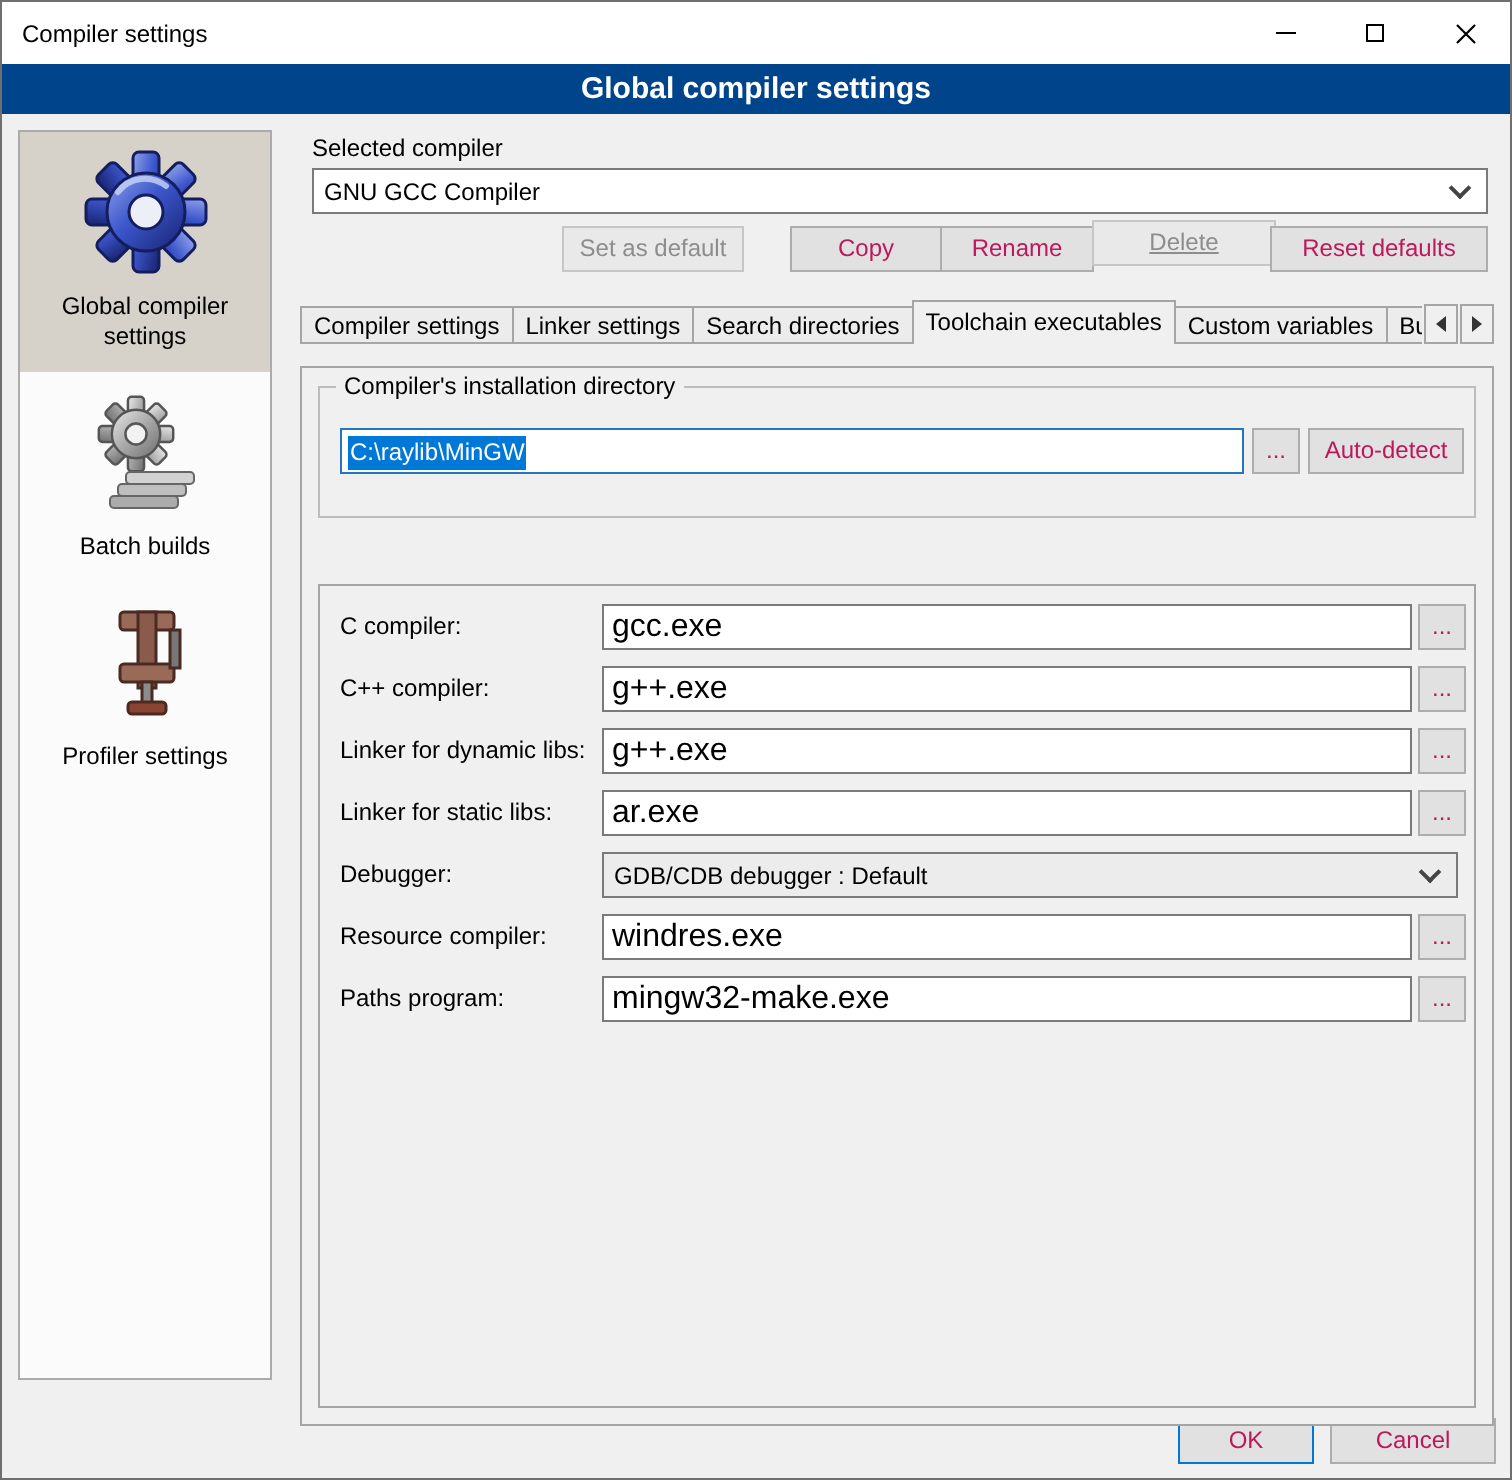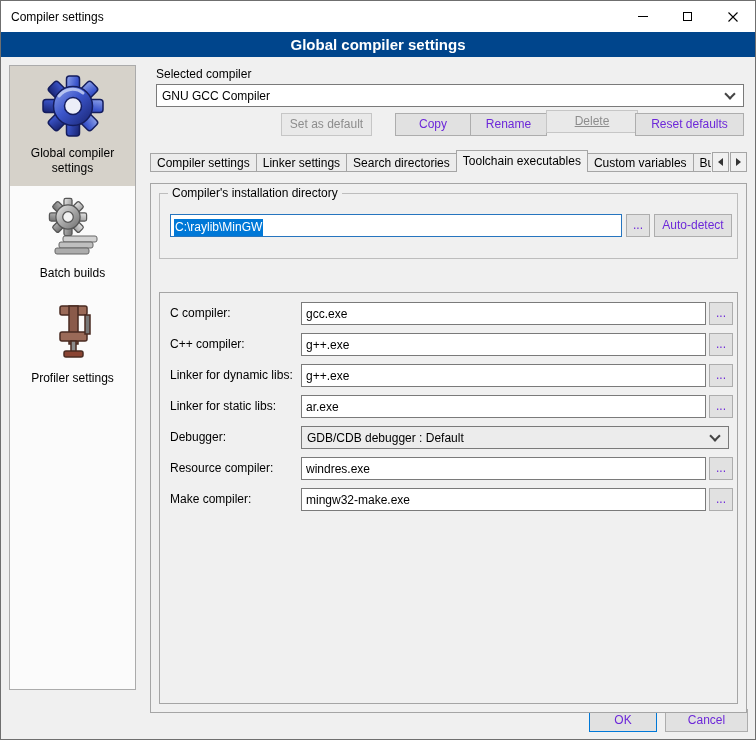--- a/index.html
+++ b/index.html
@@ -35,21 +35,21 @@
   .lbl { position:absolute; font-size:12px; color:#000; white-space:nowrap; }
   .sel-compiler-label { left:155px; top:66px; }
 
   .combo { background:#fff; border:1px solid #7A7A7A; display:flex; align-items:center; }
   .combo-text { flex:1; font-size:12px; padding-left:5px; white-space:nowrap; overflow:hidden; }
   .combo-arrow { width:8px; height:8px; border-right:2px solid #444; border-bottom:2px solid #444;
                  transform:rotate(45deg); margin:-4px 9px 0 0; flex:none; }
   .compiler-combo { position:absolute; left:155px; top:83px; width:588px; height:23px; }
 
   .btn { position:absolute; height:23px; background:#E1E1E1; border:1px solid #ADADAD;
-         font-size:12px; color:#6d28d9; text-align:center; line-height:21px; cursor:default;
+         font-size:12px; color:#be185d; text-align:center; line-height:21px; cursor:default;
          white-space:nowrap; overflow:hidden; }
   .btn.disabled { color:#8d8d8d; background:#E9E9E9; border-color:#C6C6C6; }
   .b-setdefault { left:280px; top:112px; width:91px; }
   .b-copy      { left:394px; top:112px; width:76px; }
   .b-rename    { left:469px; top:112px; width:77px; }
   .b-delete    { left:545px; top:109px; width:92px;text-decoration:underline; }
   .b-reset     { left:634px; top:112px; width:109px; }
 
   
   .tabbar { position:absolute; left:149px; top:149px; width:597px; height:22px; z-index:3; }
@@ -79,21 +79,21 @@
   .note { position:absolute; left:10px; top:46px; right:2px; font-size:11.5px; color:var(--note,#8B2020);
           white-space:nowrap; overflow:hidden; }
 
   
   .subtabbar { position:absolute; left:8px; top:87px; height:22px; right:8px; display:flex; align-items:flex-end; z-index:3; }
   .subpanel { position:absolute; left:8px; top:108px; right:8px; bottom:8px; border:1px solid #A5A5A5; background:#F0F0F0; }
 
   .frow { position:absolute; left:0; right:0; height:23px; }
   .flabel { position:absolute; left:10px; top:0; line-height:23px; font-size:12px; white-space:nowrap; }
   .finput { position:absolute; left:141px; top:0; width:405px; height:23px; background:#fff;
-            border:1px solid #7A7A7A; font-size:12px; padding:0 4px; color:#000;
+            border:1px solid #7A7A7A; font-size:16px; padding:0 4px; color:#000;
             font-family:"Liberation Sans", sans-serif; }
   .fbrowse { right:4px; top:0; width:24px; }
   .fcombo { position:absolute; left:141px; right:8px; top:0; height:23px; background:#ECECEC; }
 
   
   .btn-ok { left:588px; top:708px; width:68px; border:1px solid #0078D7; }
   .btn-cancel { left:664px; top:708px; width:83px; }
 </style>
 </head>
 <body>
@@ -262,21 +262,21 @@
         </div>
       </div>
 
       <div class="frow" style="top:164px">
         <span class="flabel">Resource compiler:</span>
         <input class="finput" value="windres.exe" style="">
         <div class="btn fbrowse">...</div>
       </div>
 
       <div class="frow" style="top:195px">
-        <span class="flabel">Make compiler:</span>
+        <span class="flabel">Paths program:</span>
         <input class="finput" value="mingw32-make.exe" style="">
         <div class="btn fbrowse">...</div>
       </div>
 
     </div>
   </div>
 
   <div class="btn btn-ok">OK</div>
   <div class="btn btn-cancel">Cancel</div>
 

